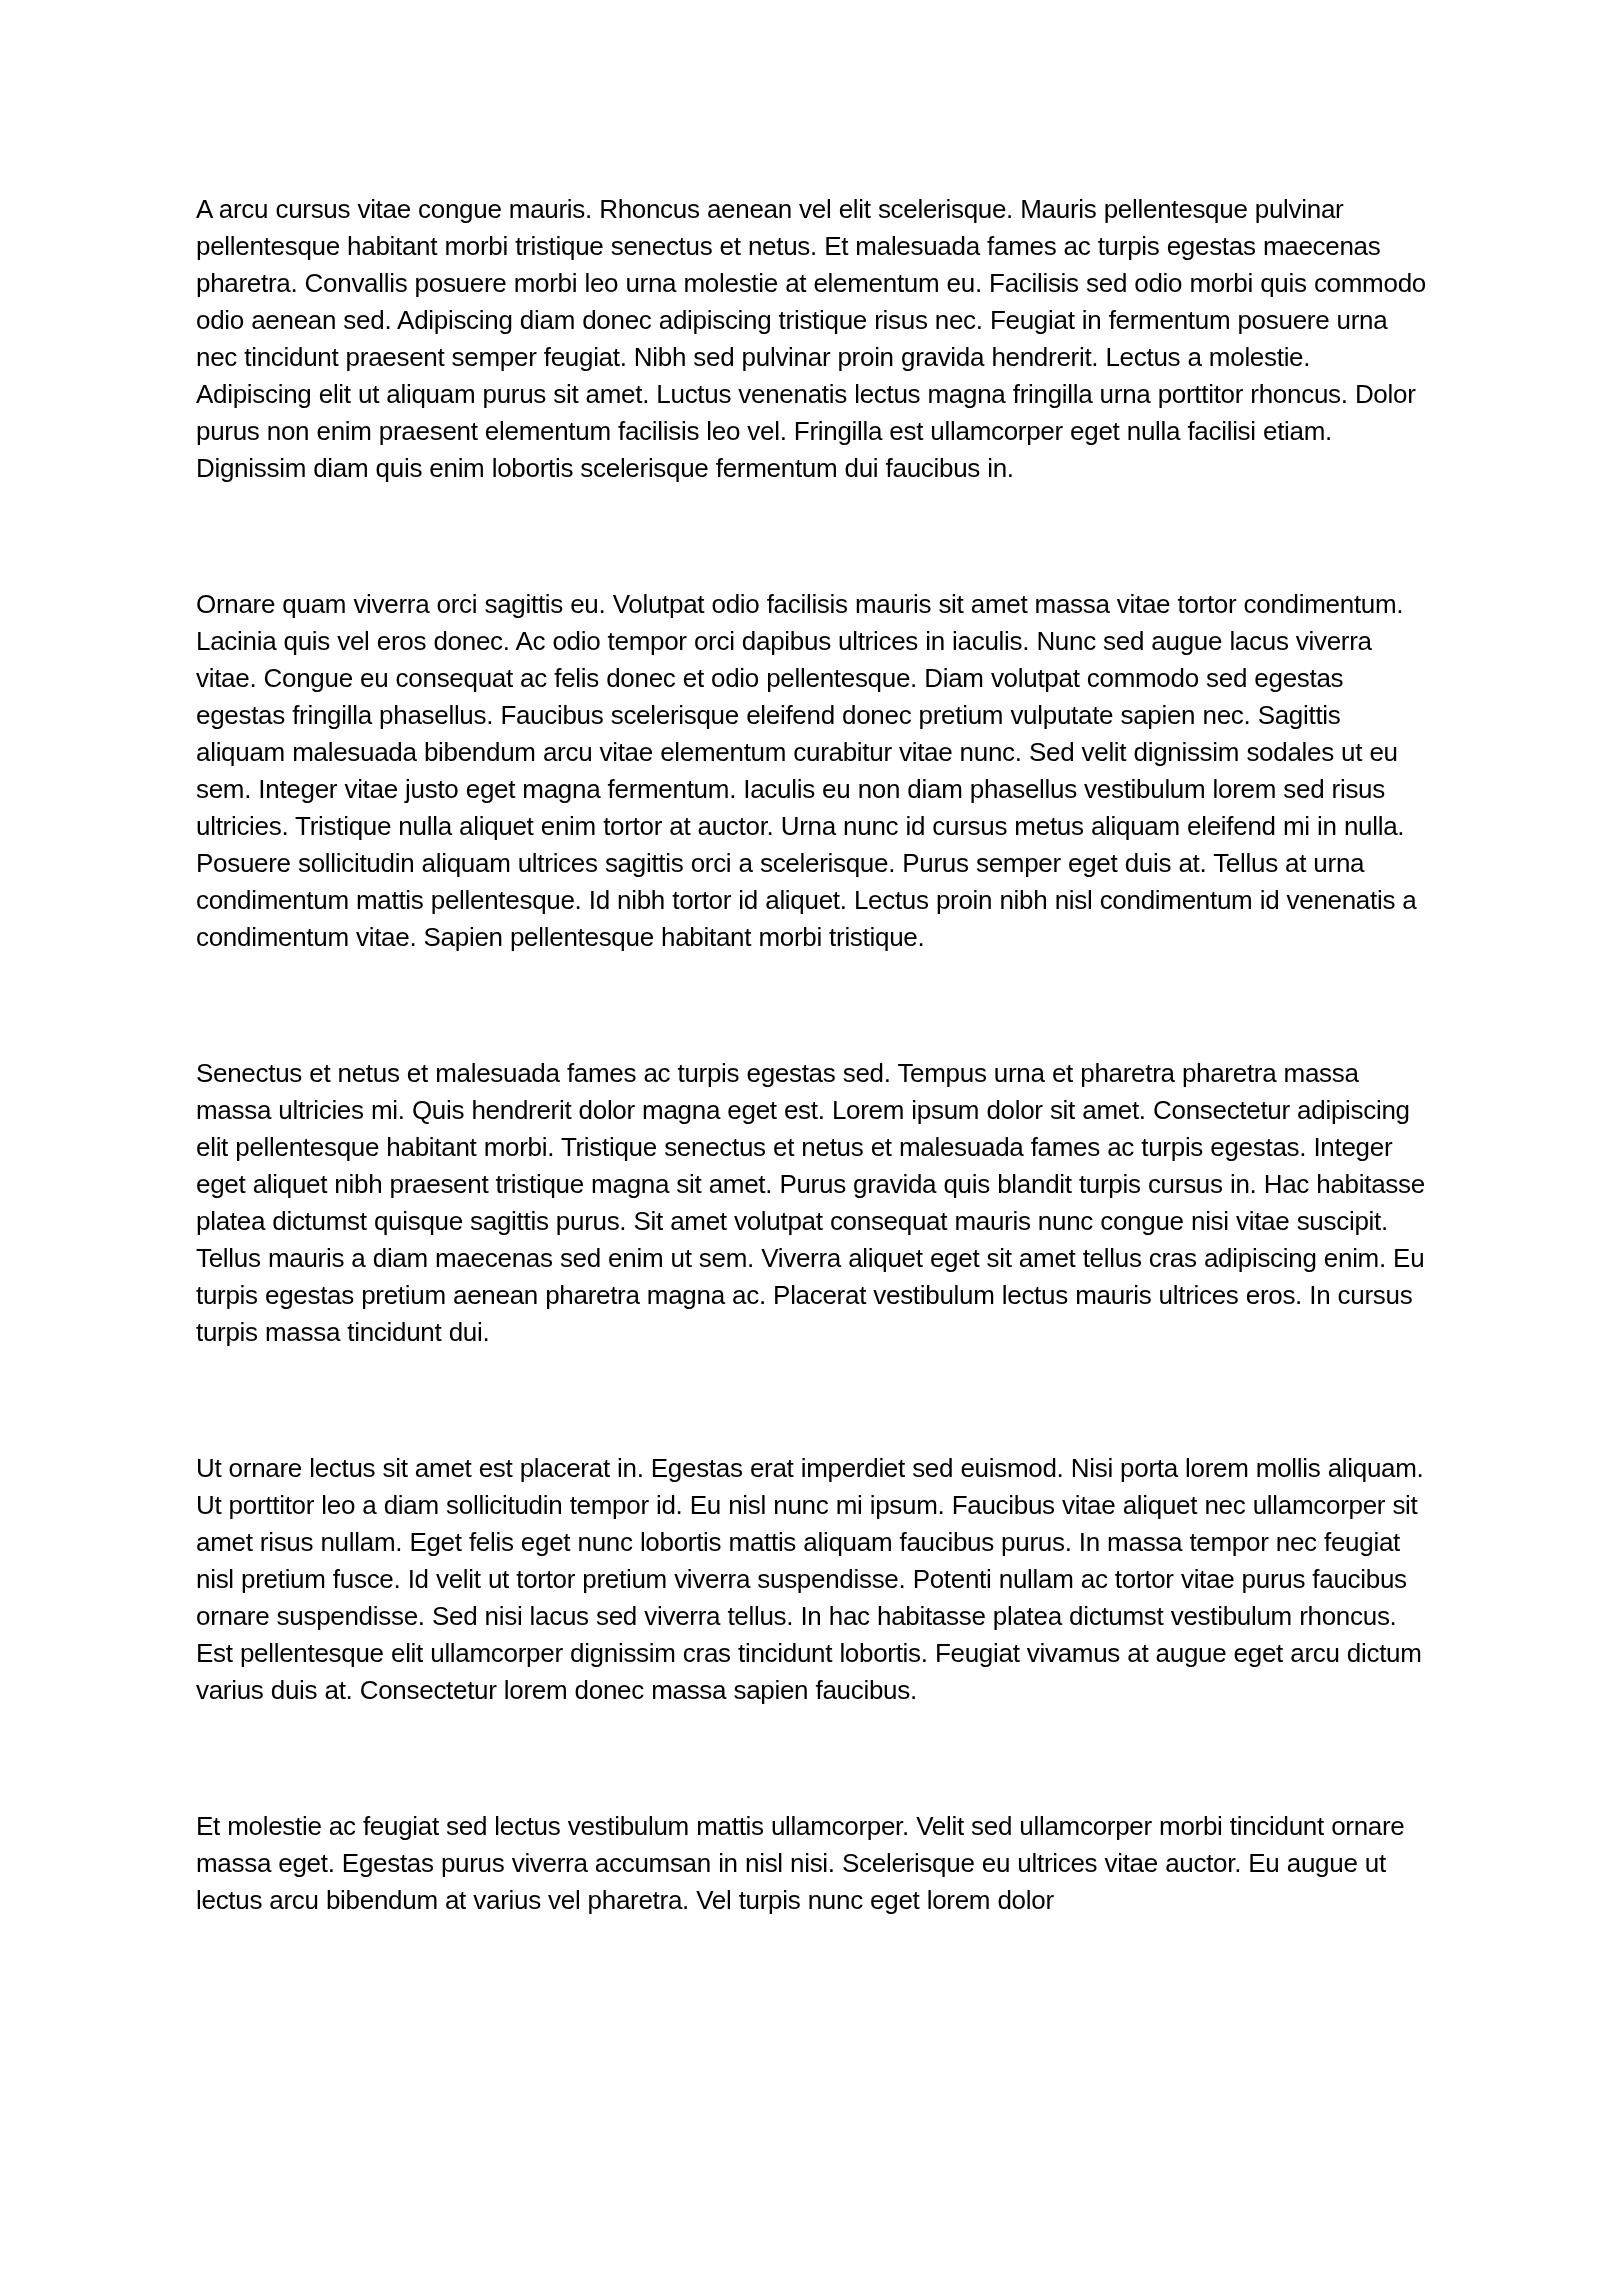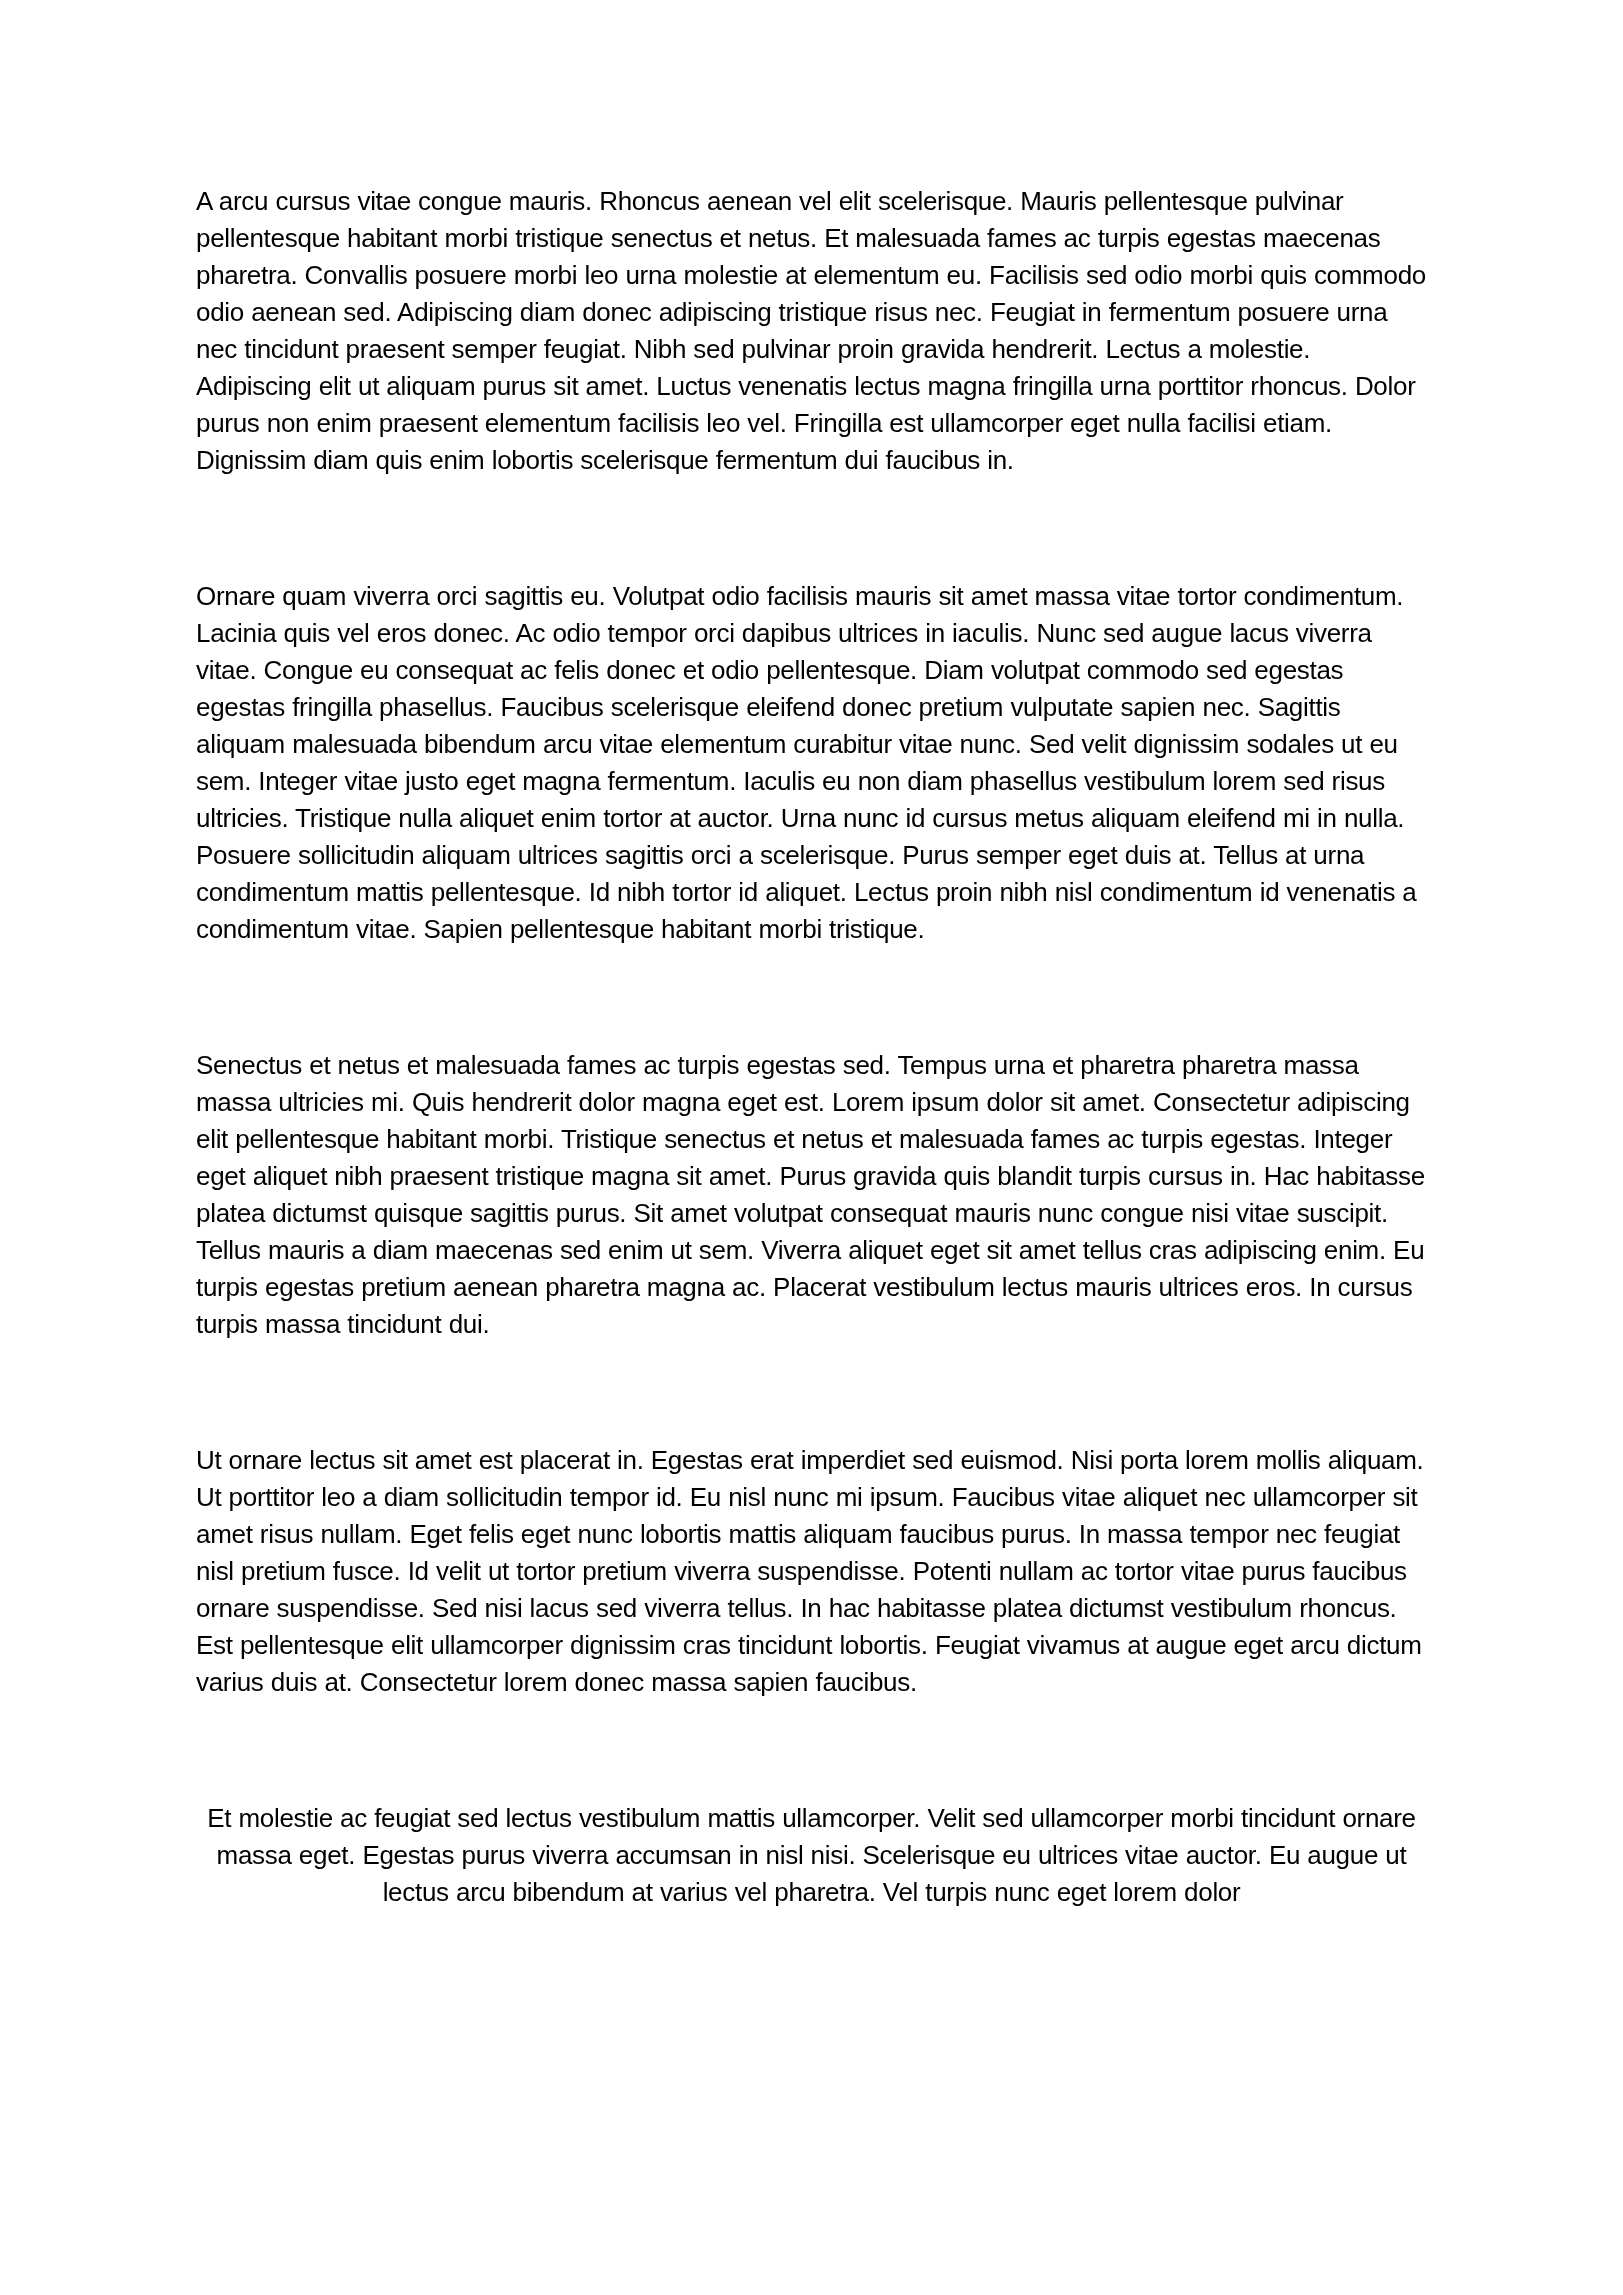--- a/index.html
+++ b/index.html
@@ -17,32 +17,31 @@
     box-sizing: border-box;
     width: 1623px;
     height: 2295px;
     background: #ffffff;
     padding: 183px 196px 196px 196px;
   }
   .text-content {
     width: 1231px;
   }
   .text-content p {
-    margin: 0 0 99px 0;
+    margin: 8px 0 99px 0;
     font-family: "Liberation Sans", "DejaVu Sans", sans-serif;
     font-size: 26px;
     line-height: 37px;
     letter-spacing: -0.3px;
     color: #000000;
     text-align: left;
     word-spacing: 0.3px;
   }
   .text-content p:last-child {
     margin-bottom: 0;
-    text-align: center;
   }
 </style>
 </head>
 <body>
 
 <div class="page">
   <div class="text-content">
     <p>A arcu cursus vitae congue mauris. Rhoncus aenean vel elit scelerisque. Mauris pellentesque pulvinar pellentesque habitant morbi tristique senectus et netus. Et malesuada fames ac turpis egestas maecenas pharetra. Convallis posuere morbi leo urna molestie at elementum eu. Facilisis sed odio morbi quis commodo odio aenean sed. Adipiscing diam donec adipiscing tristique risus nec. Feugiat in fermentum posuere urna nec tincidunt praesent semper feugiat. Nibh sed pulvinar proin gravida hendrerit. Lectus a molestie. Adipiscing elit ut aliquam purus sit amet. Luctus venenatis lectus magna fringilla urna porttitor rhoncus. Dolor purus non enim praesent elementum facilisis leo vel. Fringilla est ullamcorper eget nulla facilisi etiam. Dignissim diam quis enim lobortis scelerisque fermentum dui faucibus in.</p>
     <p>Ornare quam viverra orci sagittis eu. Volutpat odio facilisis mauris sit amet massa vitae tortor condimentum. Lacinia quis vel eros donec. Ac odio tempor orci dapibus ultrices in iaculis. Nunc sed augue lacus viverra vitae. Congue eu consequat ac felis donec et odio pellentesque. Diam volutpat commodo sed egestas egestas fringilla phasellus. Faucibus scelerisque eleifend donec pretium vulputate sapien nec. Sagittis aliquam malesuada bibendum arcu vitae elementum curabitur vitae nunc. Sed velit dignissim sodales ut eu sem. Integer vitae justo eget magna fermentum. Iaculis eu non diam phasellus vestibulum lorem sed risus ultricies. Tristique nulla aliquet enim tortor at auctor. Urna nunc id cursus metus aliquam eleifend mi in nulla. Posuere sollicitudin aliquam ultrices sagittis orci a scelerisque. Purus semper eget duis at. Tellus at urna condimentum mattis pellentesque. Id nibh tortor id aliquet. Lectus proin nibh nisl condimentum id venenatis a condimentum vitae. Sapien pellentesque habitant morbi tristique.</p>
     <p>Senectus et netus et malesuada fames ac turpis egestas sed. Tempus urna et pharetra pharetra massa massa ultricies mi. Quis hendrerit dolor magna eget est. Lorem ipsum dolor sit amet. Consectetur adipiscing elit pellentesque habitant morbi. Tristique senectus et netus et malesuada fames ac turpis egestas. Integer eget aliquet nibh praesent tristique magna sit amet. Purus gravida quis blandit turpis cursus in. Hac habitasse platea dictumst quisque sagittis purus. Sit amet volutpat consequat mauris nunc congue nisi vitae suscipit. Tellus mauris a diam maecenas sed enim ut sem. Viverra aliquet eget sit amet tellus cras adipiscing enim. Eu turpis egestas pretium aenean pharetra magna ac. Placerat vestibulum lectus mauris ultrices eros. In cursus turpis massa tincidunt dui.</p>

